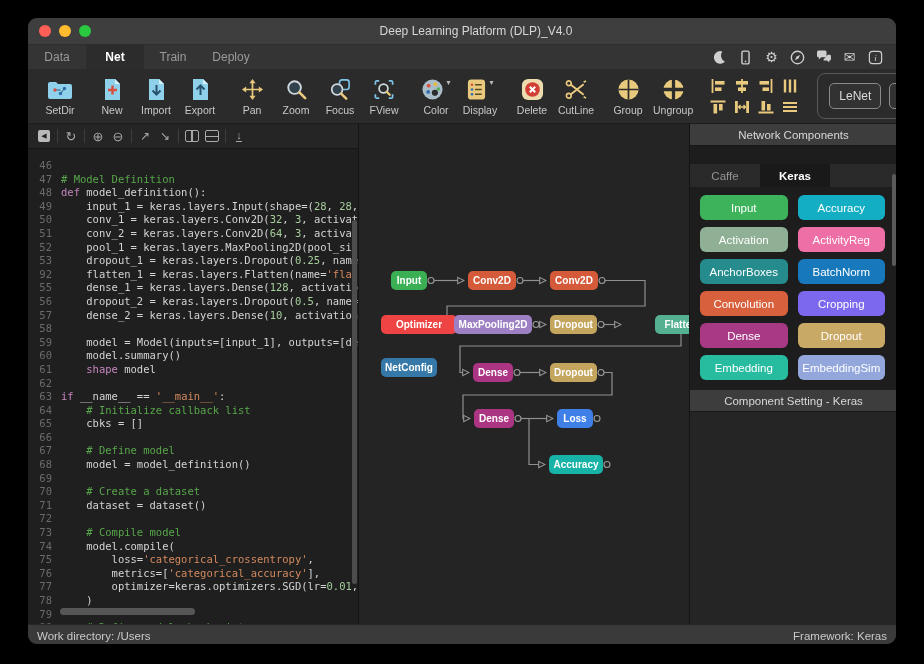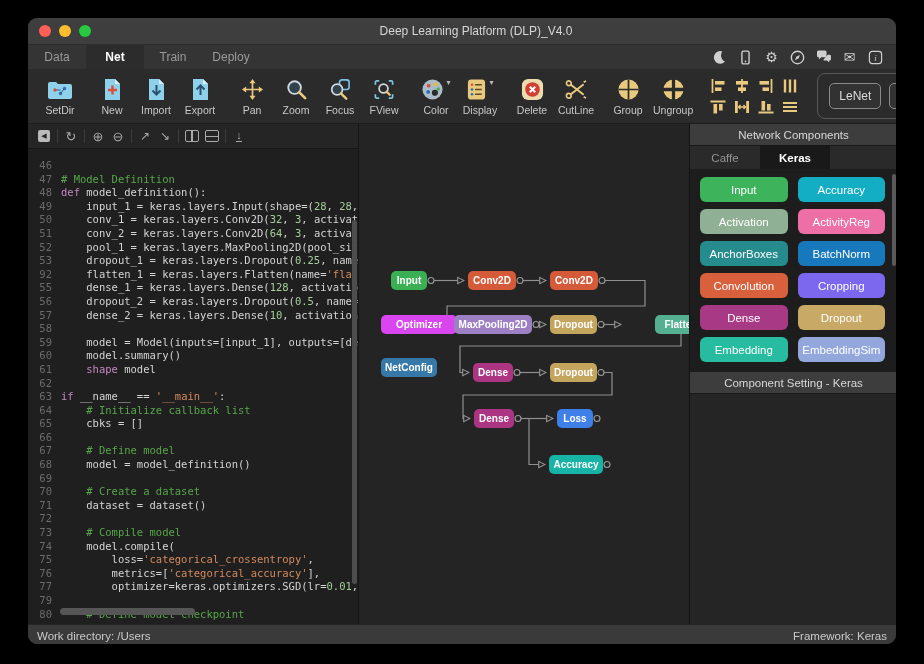--- a/index.html
+++ b/index.html
@@ -58,21 +58,21 @@
   .hscroll{position:absolute;left:32px;bottom:9px;width:135px;height:7px;background:#565656;border-radius:4px;}
   .canvas{width:330px;flex:none;background:#242424;position:relative;border-left:1px solid #151515;}
   .canvas svg{position:absolute;left:0;top:0;}
   .gnode{position:absolute;height:19px;border-radius:5px;color:#fff;font-size:10px;font-weight:bold;
     display:flex;align-items:center;justify-content:center;line-height:19px;cursor:default;}
   
   .rpanel{width:207px;flex:none;background:#1d1d1d;border-left:1px solid #131313;position:relative;
     display:flex;flex-direction:column;}
   .phead{height:21px;background:#3d3d3d;color:#d8d8d8;font-size:11.5px;display:flex;align-items:center;
     justify-content:center;flex:none;border-bottom:1px solid #181818;}
-  .ptabs{height:23px;background:#2a2a2a;display:flex;flex:none;}
+  .ptabs{height:23px;background:#2a2a2a;display:flex;flex:none;margin-top:18px;}
   .ptab{width:70px;display:flex;align-items:center;justify-content:center;font-size:11.5px;color:#949494;}
   .ptab.active{background:#191919;color:#fff;font-weight:bold;}
   .comp-grid{display:grid;grid-template-columns:1fr 1fr;gap:7px 10px;padding:8px 12px 10px 10px;}
   .comp{height:25px;border-radius:6px;color:#fff;font-size:11.5px;display:flex;align-items:center;
     justify-content:center;}
   .setting-body{flex:1;background:#252525;}
   .pscroll{position:absolute;right:1px;top:50px;width:4px;height:92px;background:#5a5a5a;border-radius:2px;}
   
   .statusbar{height:21px;background:#3a3a3a;border-top:1px solid #262626;display:flex;align-items:center;
     justify-content:space-between;padding:0 9px;color:#c9c9c9;font-size:11.5px;}
@@ -420,20 +420,21 @@
           <div class="cl"><span class="ln">68</span><span class="lc"><span>    model = model_definition()</span></span></div>
           <div class="cl"><span class="ln">69</span><span class="lc"></span></div>
           <div class="cl"><span class="ln">70</span><span class="lc"><span class="c">    # Create a dataset</span></span></div>
           <div class="cl"><span class="ln">71</span><span class="lc"><span>    dataset = dataset()</span></span></div>
           <div class="cl"><span class="ln">72</span><span class="lc"></span></div>
           <div class="cl"><span class="ln">73</span><span class="lc"><span class="c">    # Compile model</span></span></div>
           <div class="cl"><span class="ln">74</span><span class="lc"><span>    model.compile(</span></span></div>
           <div class="cl"><span class="ln">75</span><span class="lc"><span>        loss=</span><span class="s">'categorical_crossentropy'</span><span>,</span></span></div>
           <div class="cl"><span class="ln">76</span><span class="lc"><span>        metrics=[</span><span class="s">'categorical_accuracy'</span><span>],</span></span></div>
           <div class="cl"><span class="ln">77</span><span class="lc"><span>        optimizer=keras.optimizers.SGD(lr=</span><span class="n">0.01</span><span>, momentum=</span></span></div>
+          <div class="cl"><span class="ln">78</span><span class="lc"><span>    )</span></span></div>
           <div class="cl"><span class="ln">79</span><span class="lc"></span></div>
           <div class="cl"><span class="ln">80</span><span class="lc"><span class="c">    # Define model checkpoint</span></span></div>
         </div>
       <div class="vscroll"></div>
       <div class="hscroll"></div>
     </div>
     <div class="canvas">
       <svg id="edge-svg" width="330" height="500">
         <defs>
           <marker id="arr" viewBox="0 0 8 8" refX="7" refY="4" markerWidth="7" markerHeight="7" orient="auto">
@@ -458,21 +459,21 @@
           <circle cx="314" cy="200.5" r="3" fill="#242424" stroke="#9a9a9a" stroke-width="1.1"></circle>
           <circle cx="158" cy="248.5" r="3" fill="#242424" stroke="#9a9a9a" stroke-width="1.1"></circle>
           <circle cx="242" cy="248.5" r="3" fill="#242424" stroke="#9a9a9a" stroke-width="1.1"></circle>
           <circle cx="159" cy="294.5" r="3" fill="#242424" stroke="#9a9a9a" stroke-width="1.1"></circle>
           <circle cx="238" cy="294.5" r="3" fill="#242424" stroke="#9a9a9a" stroke-width="1.1"></circle>
           <circle cx="248" cy="340.5" r="3" fill="#242424" stroke="#9a9a9a" stroke-width="1.1"></circle>
         </svg>
     <div class="gnode" style="left: 32px; top: 147px; width: 36px; background: rgb(58, 175, 84);">Input</div>
         <div class="gnode" style="left: 109px; top: 147px; width: 48px; background: rgb(213, 90, 58);">Conv2D</div>
         <div class="gnode" style="left: 191px; top: 147px; width: 48px; background: rgb(213, 90, 58);">Conv2D</div>
-        <div class="gnode" style="left: 22px; top: 191px; width: 76px; background: #d946ef;">Optimizer</div>
+        <div class="gnode" style="left: 22px; top: 191px; width: 76px; background: #ef4444;">Optimizer</div>
         <div class="gnode" style="left: 95px; top: 191px; width: 78px; background: rgb(157, 128, 196);">MaxPooling2D</div>
         <div class="gnode" style="left: 191px; top: 191px; width: 47px; background: rgb(196, 165, 94);">Dropout</div>
         <div class="gnode" style="left: 266px; top: 191px; width: 52px; background: rgb(85, 176, 146); margin-left: 30px;">Flatten</div>
         <div class="gnode" style="left: 22px; top: 234px; width: 56px; background: rgb(54, 121, 168);">NetConfig</div>
         <div class="gnode" style="left: 114px; top: 239px; width: 40px; background: rgb(171, 53, 131);">Dense</div>
         <div class="gnode" style="left: 191px; top: 239px; width: 47px; background: rgb(196, 165, 94);">Dropout</div>
         <div class="gnode" style="left: 115px; top: 285px; width: 40px; background: rgb(171, 53, 131);">Dense</div>
         <div class="gnode" style="left: 198px; top: 285px; width: 36px; background: rgb(62, 127, 232);">Loss</div>
         <div class="gnode" style="left: 190px; top: 331px; width: 54px; background: rgb(23, 179, 166);">Accuracy</div>
       </div>

